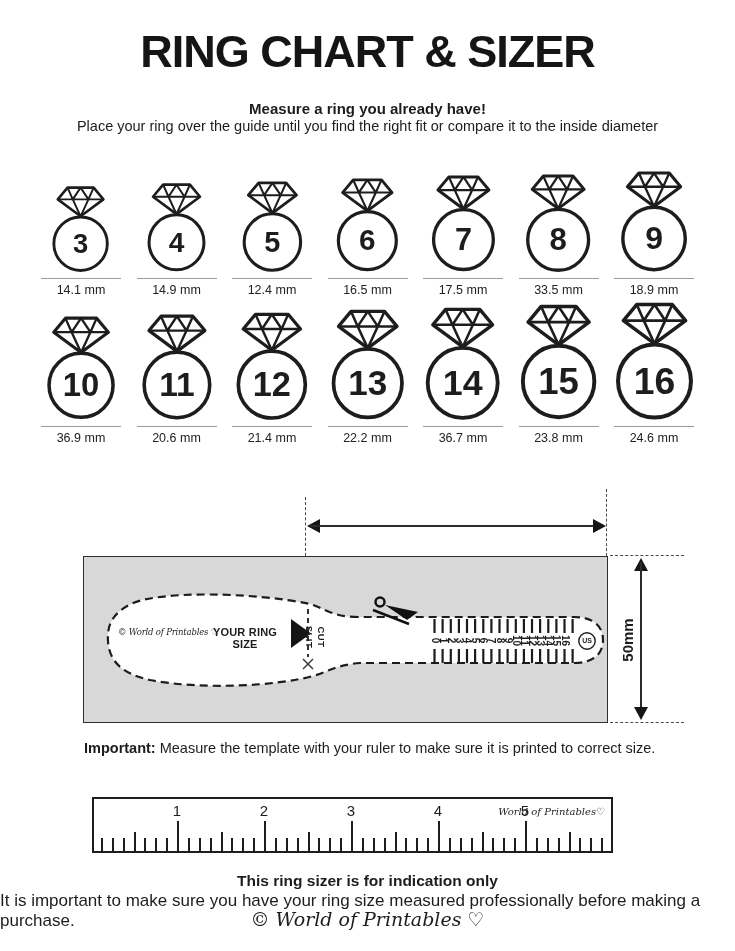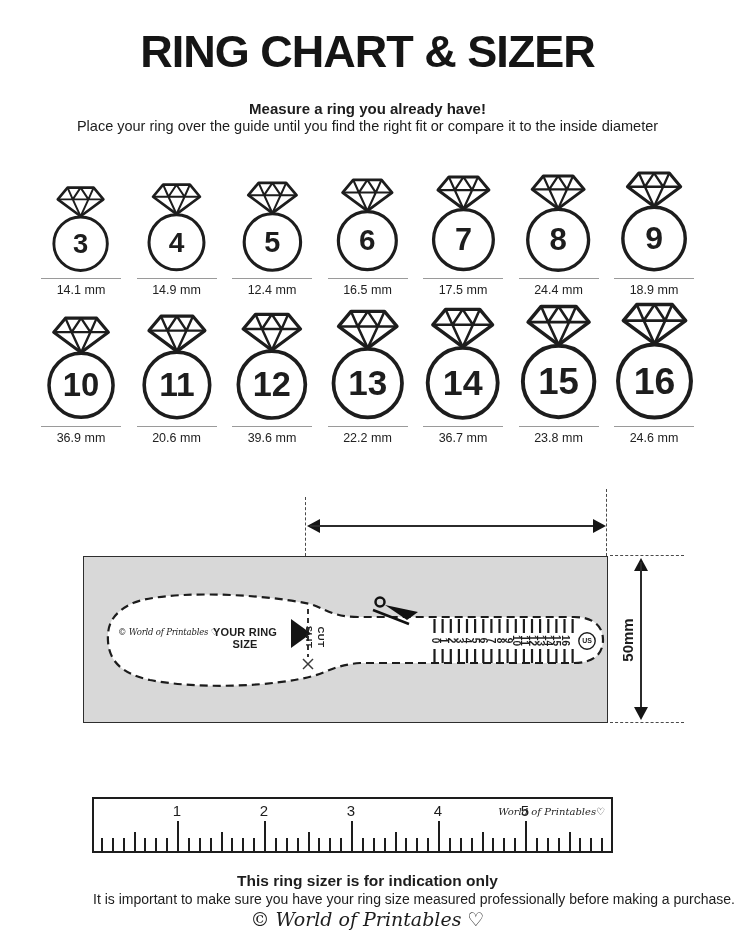--- a/index.html
+++ b/index.html
@@ -61,21 +61,21 @@
 
   .ruler { position:absolute; left:92px; top:797px; width:521px; height:56px;
            border:2px solid #1d1d1d; background:#fff; }
   .rnum { position:absolute; top:3px; width:22px; text-align:center; font-size:15px; }
   .rtick { position:absolute; bottom:0; width:2px; background:#1d1d1d; }
   .ruler-brand { position:absolute; right:6px; top:7px; white-space:nowrap;
                  font-family:"DejaVu Serif", serif; font-style:italic; font-size:10px; }
 
   .foot-bold { position:absolute; top:872px; left:0; width:100%; text-align:center;
                font-size:15.5px; font-weight:700; }
-  .foot-text { position:absolute; top:891px; left:0; width:100%; text-align:right; font-size:14px; }
+  .foot-text { position:absolute; top:891px; left:0; width:100%; text-align:left; font-size:17px; }
   .foot-brand { position:absolute; top:908px; left:0; width:100%; text-align:center;
                 font-family:"DejaVu Serif", serif; font-style:italic; font-size:19px; }
 </style>
 </head>
 <body>
 
 <div class="page">
 
   <div class="title">RING CHART &amp; SIZER</div>
   <div class="sub-bold">Measure a ring you already have!</div>
@@ -145,21 +145,21 @@
       <div class="ring-item">
         <div class="icon-wrap" style="height:102px">
           <svg width="74.3" height="99.5" viewBox="0 0 100 134" fill="none" stroke="#1d1d1d">
             <path d="M30 4 L70 4 L85 22 L50 48 L15 22 Z" stroke-width="4" stroke-linejoin="round"></path>
             <path d="M15 22 H85 M30 4 L38 22 M50 4 L38 22 M50 4 L62 22 M70 4 L62 22 M38 22 L50 48 M62 22 L50 48" stroke-width="3"></path>
             <circle cx="50" cy="90" r="41" stroke-width="4.5"></circle>
             <text x="50" y="104" text-anchor="middle" font-size="42" font-weight="bold" fill="#1d1d1d" stroke="none" font-family="Liberation Sans, sans-serif">8</text>
           </svg>
         </div>
         <div class="ring-line"></div>
-        <div class="ring-mm">24.4 mm</div>
+        <div class="ring-mm">33.5 mm</div>
       </div>
       <div class="ring-item">
         <div class="icon-wrap" style="height:102px">
           <svg width="76.1" height="102.0" viewBox="0 0 100 134" fill="none" stroke="#1d1d1d">
             <path d="M30 4 L70 4 L85 22 L50 48 L15 22 Z" stroke-width="4" stroke-linejoin="round"></path>
             <path d="M15 22 H85 M30 4 L38 22 M50 4 L38 22 M50 4 L62 22 M70 4 L62 22 M38 22 L50 48 M62 22 L50 48" stroke-width="3"></path>
             <circle cx="50" cy="90" r="41" stroke-width="4.5"></circle>
             <text x="50" y="104" text-anchor="middle" font-size="42" font-weight="bold" fill="#1d1d1d" stroke="none" font-family="Liberation Sans, sans-serif">9</text>
           </svg>
         </div>
@@ -195,21 +195,21 @@
       <div class="ring-item">
         <div class="icon-wrap" style="height:120px">
           <svg width="81.7" height="109.5" viewBox="0 0 100 134" fill="none" stroke="#1d1d1d">
             <path d="M30 4 L70 4 L85 22 L50 48 L15 22 Z" stroke-width="4" stroke-linejoin="round"></path>
             <path d="M15 22 H85 M30 4 L38 22 M50 4 L38 22 M50 4 L62 22 M70 4 L62 22 M38 22 L50 48 M62 22 L50 48" stroke-width="3"></path>
             <circle cx="50" cy="90" r="41" stroke-width="4.5"></circle>
             <text x="50" y="104" text-anchor="middle" font-size="42" font-weight="bold" fill="#1d1d1d" stroke="none" font-family="Liberation Sans, sans-serif">12</text>
           </svg>
         </div>
         <div class="ring-line"></div>
-        <div class="ring-mm">39.6 mm</div>
+        <div class="ring-mm">21.4 mm</div>
       </div>
       <div class="ring-item">
         <div class="icon-wrap" style="height:120px">
           <svg width="83.5" height="112.0" viewBox="0 0 100 134" fill="none" stroke="#1d1d1d">
             <path d="M30 4 L70 4 L85 22 L50 48 L15 22 Z" stroke-width="4" stroke-linejoin="round"></path>
             <path d="M15 22 H85 M30 4 L38 22 M50 4 L38 22 M50 4 L62 22 M70 4 L62 22 M38 22 L50 48 M62 22 L50 48" stroke-width="3"></path>
             <circle cx="50" cy="90" r="41" stroke-width="4.5"></circle>
             <text x="50" y="104" text-anchor="middle" font-size="42" font-weight="bold" fill="#1d1d1d" stroke="none" font-family="Liberation Sans, sans-serif">13</text>
           </svg>
         </div>
@@ -345,20 +345,24 @@
 
   <div class="dash-h t"></div>
   <div class="dash-h b"></div>
   <div class="arrow-v">
     <span class="ah t"></span>
     <span class="line"></span>
     <span class="ah b"></span>
   </div>
   <div class="mm-label">50mm</div>
 
+  <div class="important">
+    <span class="imp-b">Important:</span>
+    <span>Measure the template with your ruler to make sure it is printed to correct size.</span>
+  </div>
 
   <div class="ruler">
     <div id="rulerNums">
         <span class="rnum" style="left: 72px;">1</span>
         <span class="rnum" style="left: 159px;">2</span>
         <span class="rnum" style="left: 246px;">3</span>
         <span class="rnum" style="left: 333px;">4</span>
         <span class="rnum" style="left: 420px;">5</span>
       </div>
     <div id="rulerTicks">

